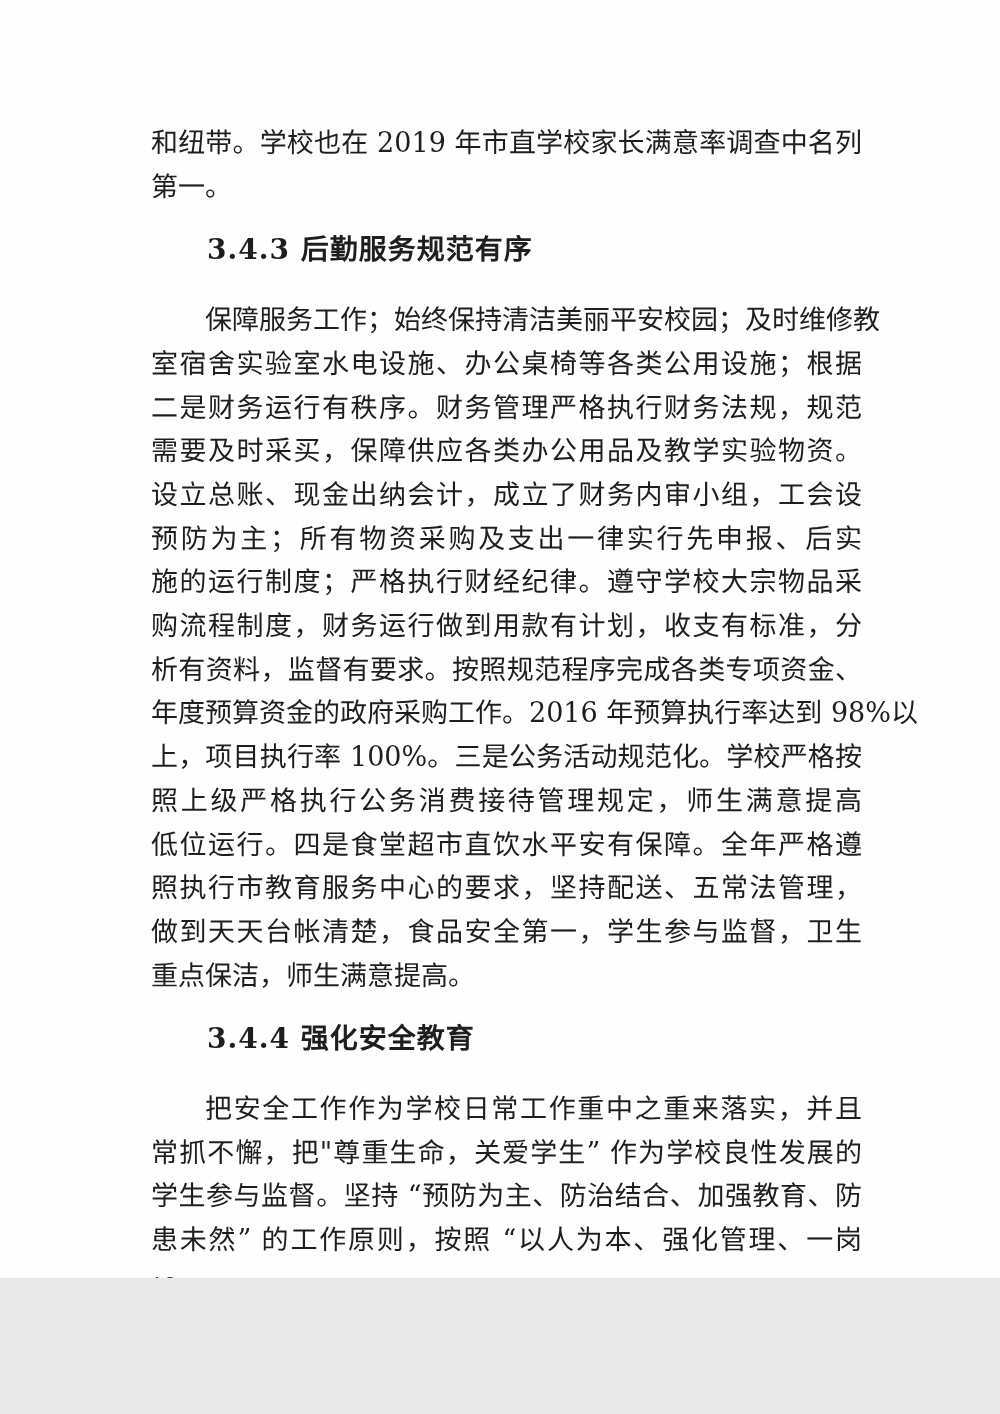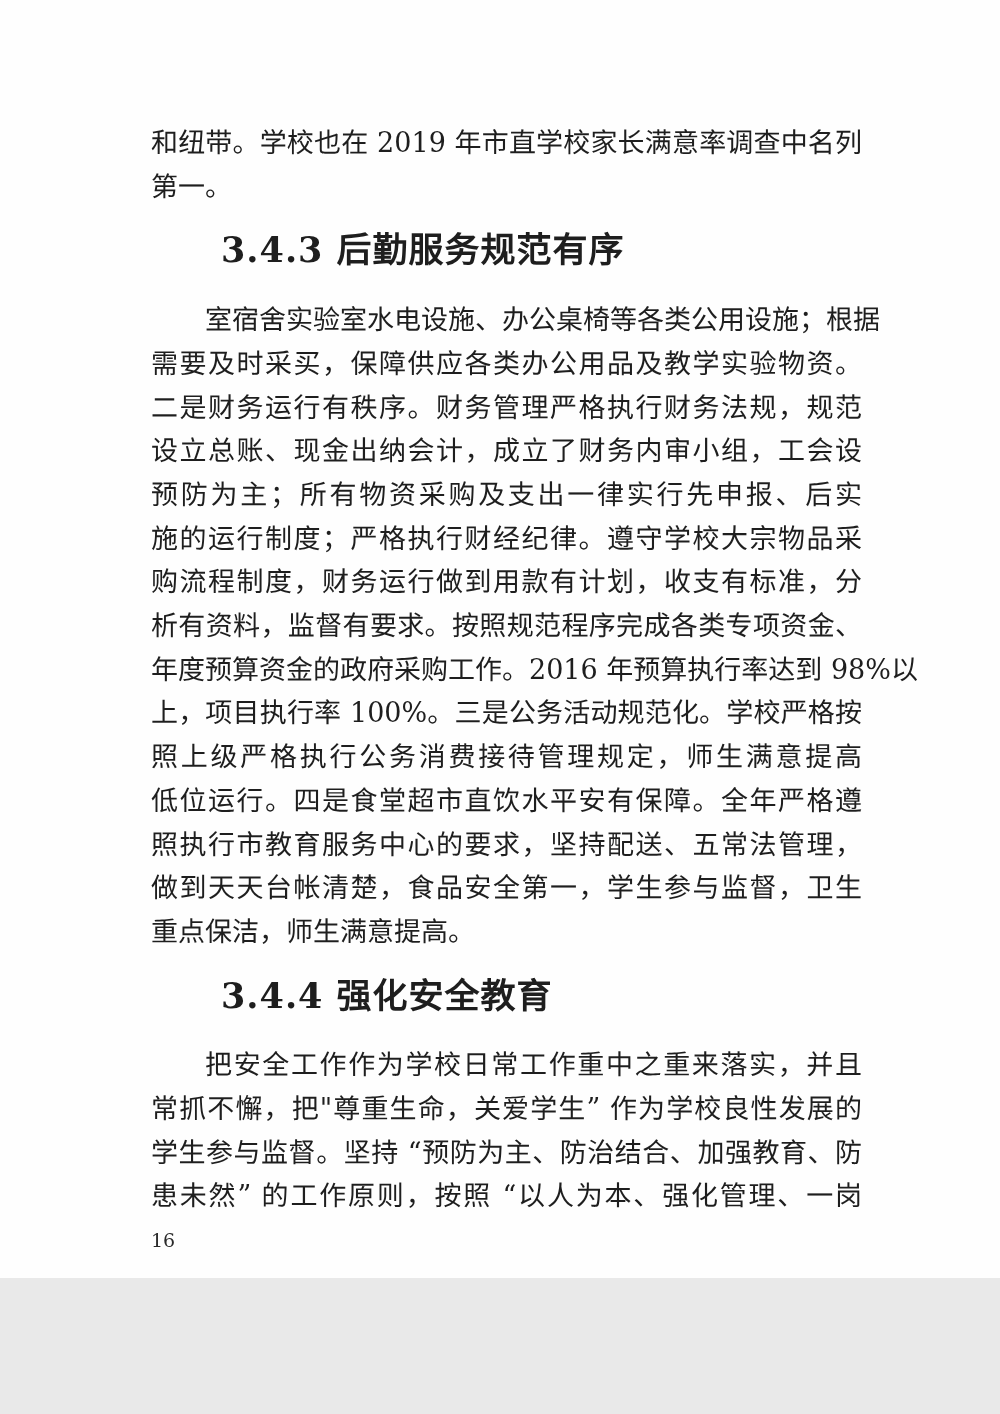--- a/index.html
+++ b/index.html
@@ -37,21 +37,21 @@
   
   .para:not(.cont) .line:last-child {
     text-align-last: left;
   }
   
   .para.indent .line:first-child {
     text-indent: 2em;
   }
   .heading {
     margin: 20px 0 26px 0;
-    font-size: 35px;
+    font-size: 28px;
     line-height: 43.7px;
     font-weight: 700;
     text-indent: 2em;
     letter-spacing: 1px;
   }
   .page-number {
     margin-top: 9px;
     text-align: left;
     font-size: 19px;
     line-height: 26px;
@@ -65,23 +65,24 @@
   <div class="content">
 
     <div class="para">
         <div class="line">和纽带。学校也在 2019 年市直学校家长满意率调查中名列</div>
         <div class="line">第一。</div>
       </div>
 
     <h2 class="heading">3.4.3 后勤服务规范有序</h2>
 
     <div class="para indent">
+        <div class="line">保障服务工作；始终保持清洁美丽平安校园；及时维修教</div>
         <div class="line">室宿舍实验室水电设施、办公桌椅等各类公用设施；根据</div>
+        <div class="line">二是财务运行有秩序。财务管理严格执行财务法规，规范</div>
         <div class="line">需要及时采买，保障供应各类办公用品及教学实验物资。</div>
-        <div class="line">二是财务运行有秩序。财务管理严格执行财务法规，规范</div>
         <div class="line">设立总账、现金出纳会计，成立了财务内审小组，工会设</div>
         <div class="line">预防为主；所有物资采购及支出一律实行先申报、后实</div>
         <div class="line">施的运行制度；严格执行财经纪律。遵守学校大宗物品采</div>
         <div class="line">购流程制度，财务运行做到用款有计划，收支有标准，分</div>
         <div class="line">析有资料，监督有要求。按照规范程序完成各类专项资金、</div>
         <div class="line">年度预算资金的政府采购工作。2016 年预算执行率达到 98%以</div>
         <div class="line">上，项目执行率 100%。三是公务活动规范化。学校严格按</div>
         <div class="line">照上级严格执行公务消费接待管理规定，师生满意提高</div>
         <div class="line">低位运行。四是食堂超市直饮水平安有保障。全年严格遵</div>
         <div class="line">照执行市教育服务中心的要求，坚持配送、五常法管理，</div>

